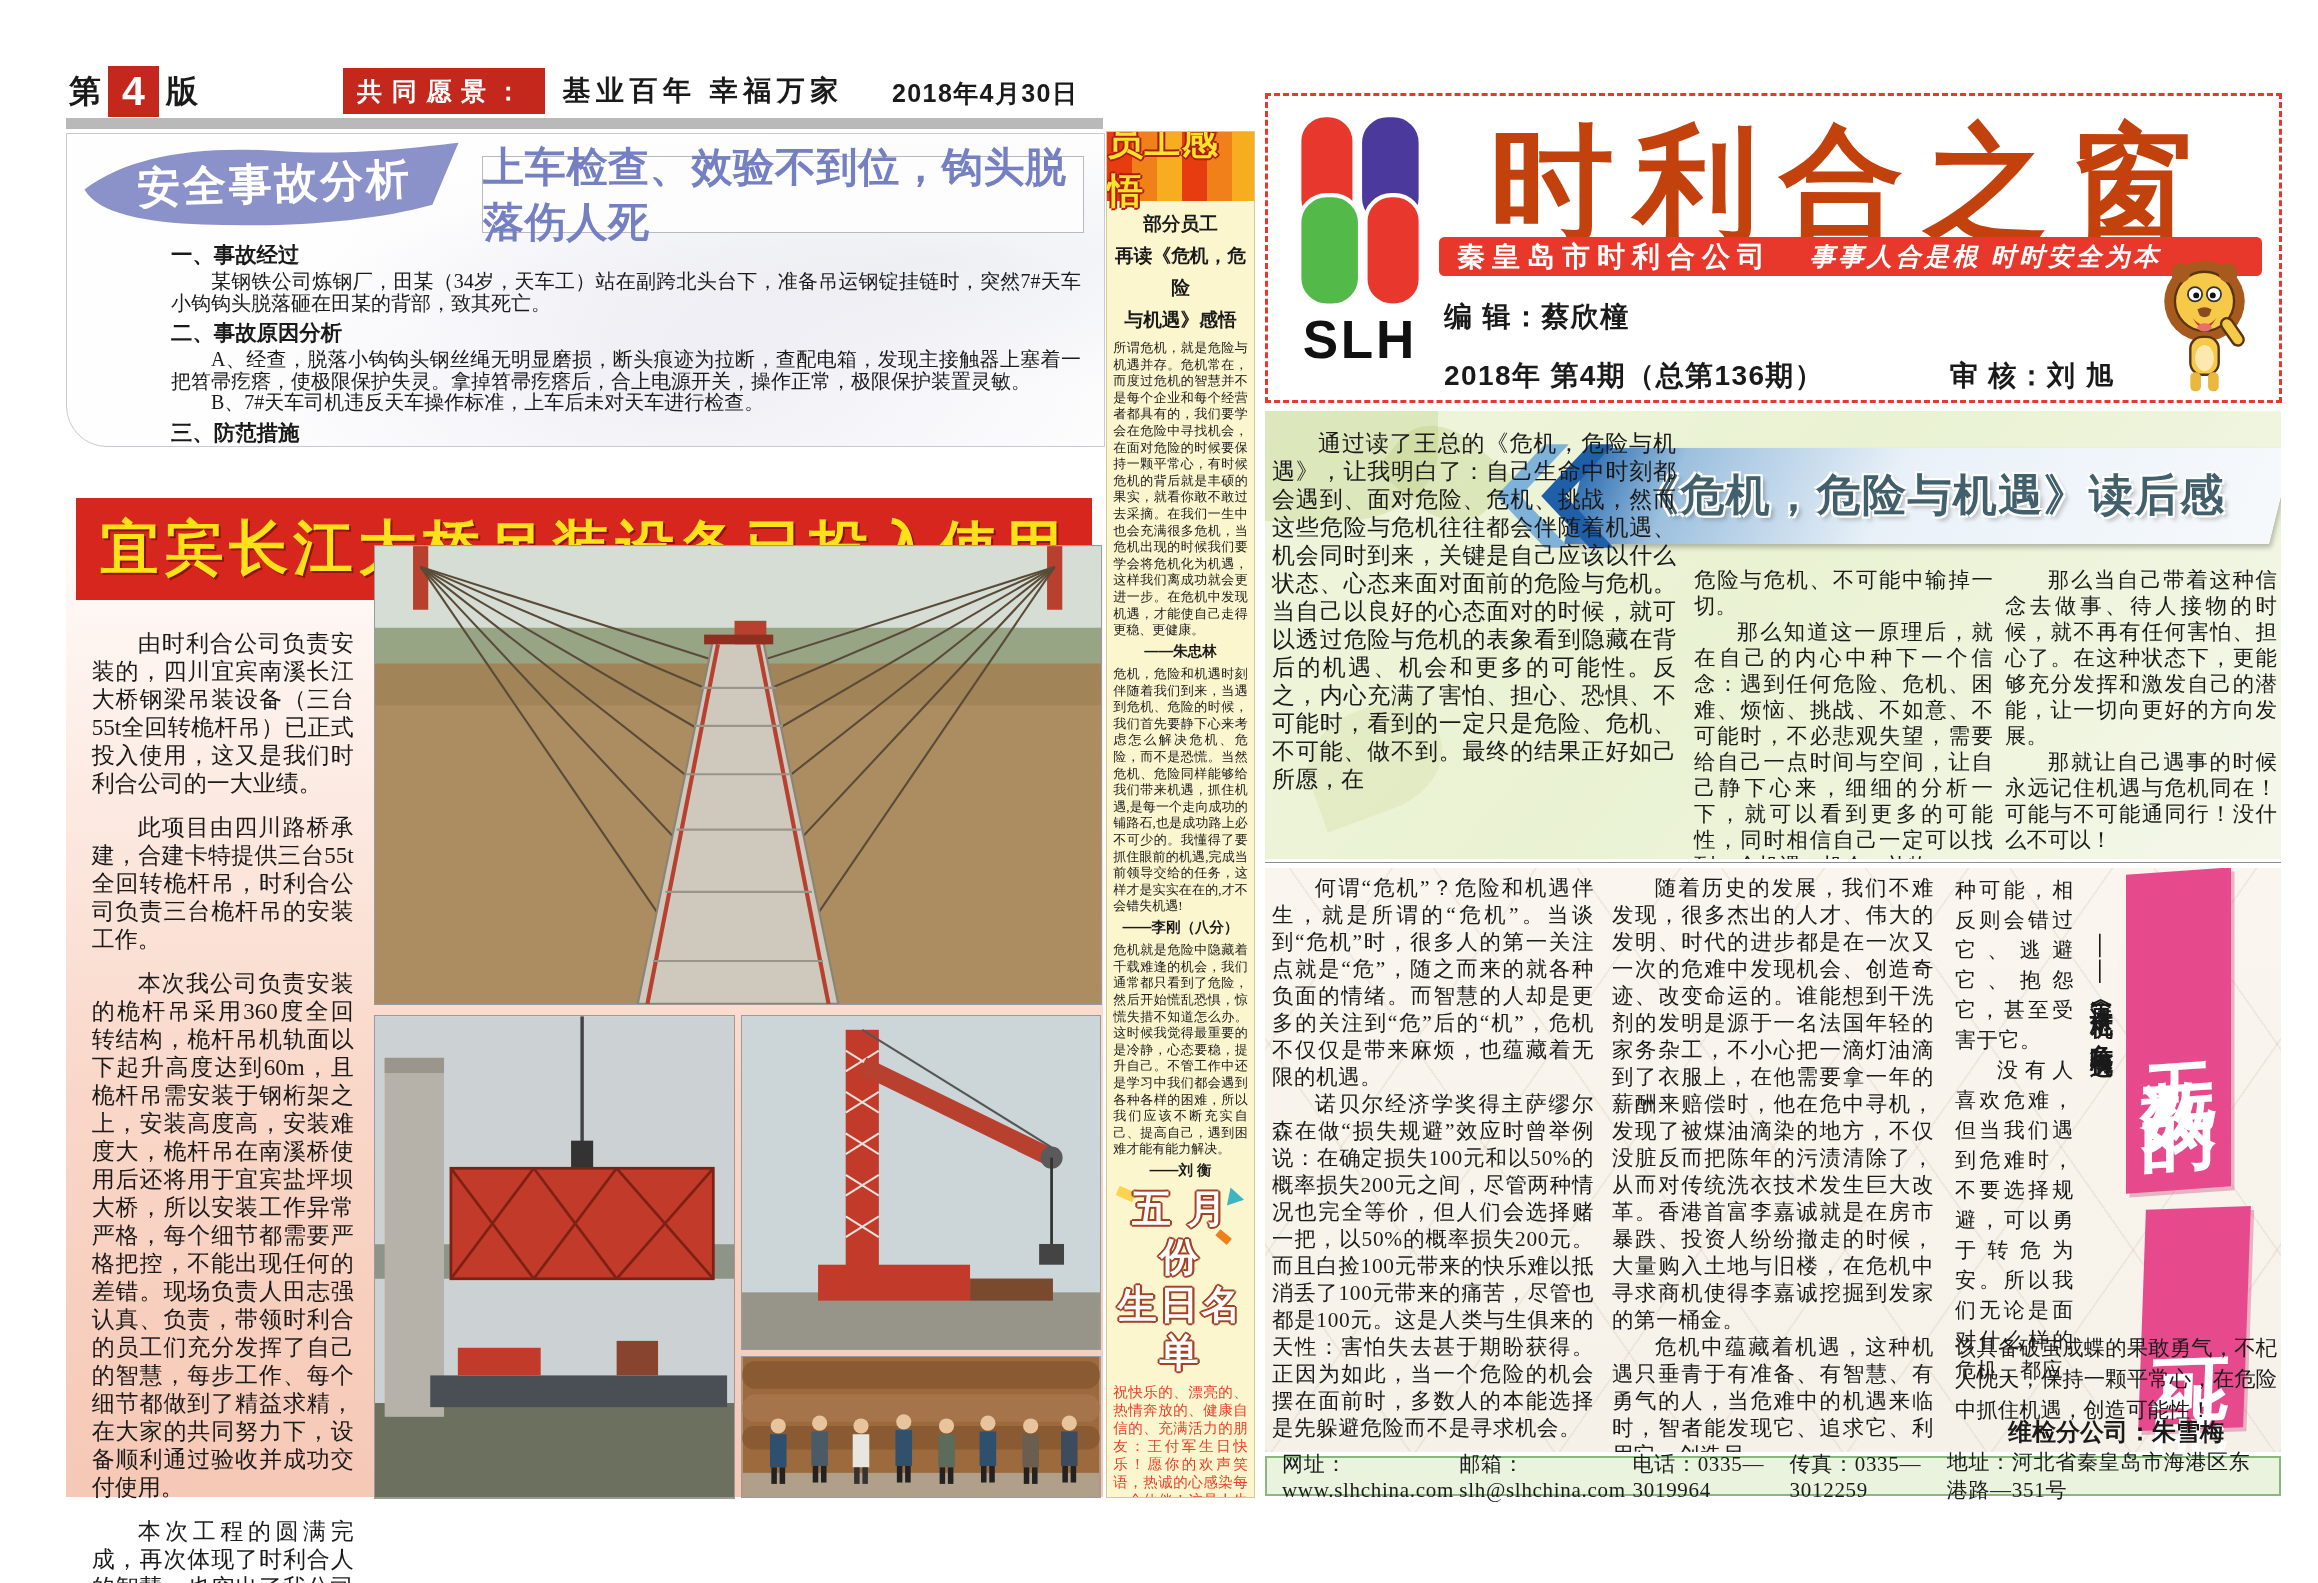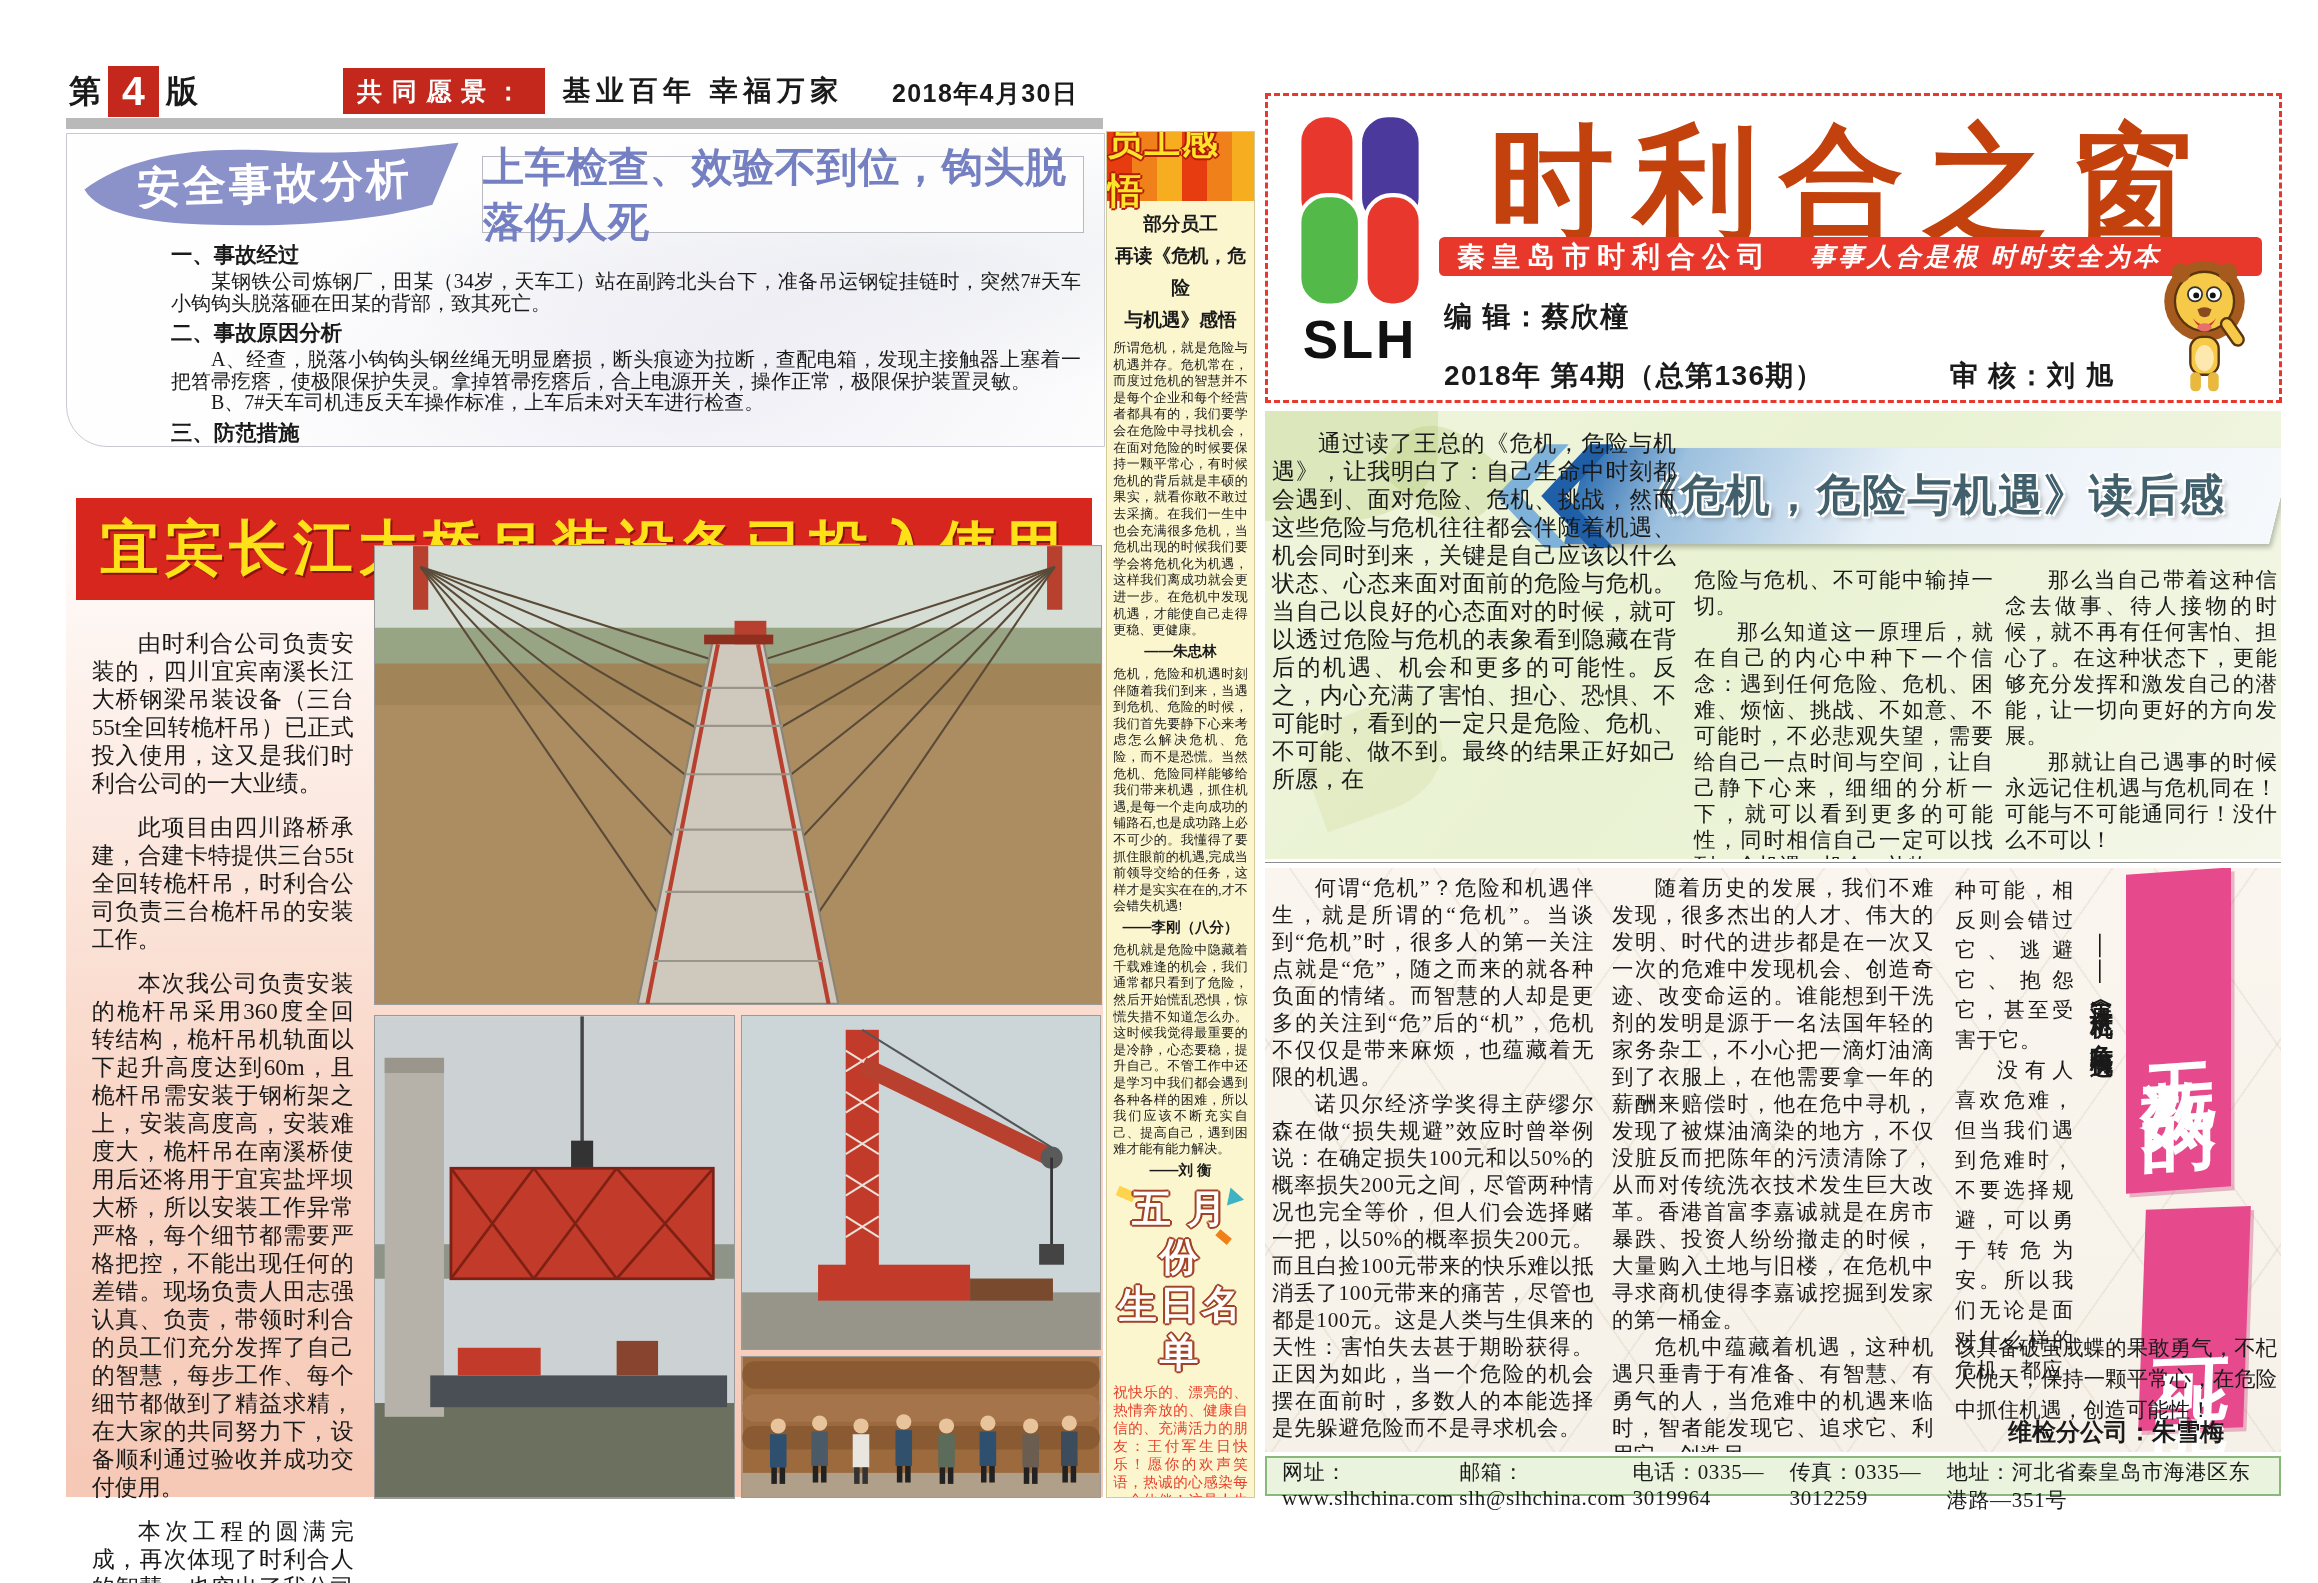--- a/index.html
+++ b/index.html
@@ -122,21 +122,21 @@
       display:flex;align-items:center;justify-content:center;font-weight:bold;
       font-family:"Liberation Sans","DejaVu Sans",sans-serif;box-shadow:3.5px 4.1px 0 rgba(200,60,120,.35);}
   #e2-vt1{left:861px;top:2.8px;width:105px;height:319px;font-size:75px;letter-spacing:18px;transform:skewY(-4deg);}
   #e2-vt2{left:877px;top:340px;width:105px;height:221px;font-size:77px;letter-spacing:19.4px;transform:skewY(-4deg) rotate(2deg);}
   #e2-closing{position:absolute;left:690px;top:465px;width:322px;font-size:21.4px;line-height:31px;}
   #e2-author{position:absolute;left:690px;top:548px;width:322px;text-align:center;font-size:24px;font-weight:bold;
       font-family:"Liberation Sans","DejaVu Sans",sans-serif;}
 
   
   #footer-bar{left:1265px;top:1456px;width:1016px;height:40px;background:#e9f3dd;border:2.1px solid #8ab87c;
-      box-sizing:border-box;display:flex;align-items:flex-start;justify-content:space-between;
+      box-sizing:border-box;display:flex;align-items:center;justify-content:space-between;
       padding:0 15px;font-size:21px;letter-spacing:0.7px;}
 </style>
 </head>
 <body>
 
 <div id="canvas">
 
   <div class="abs sans" id="lp-pageno">
     <span>第</span>
     <span class="numbox">4</span>

